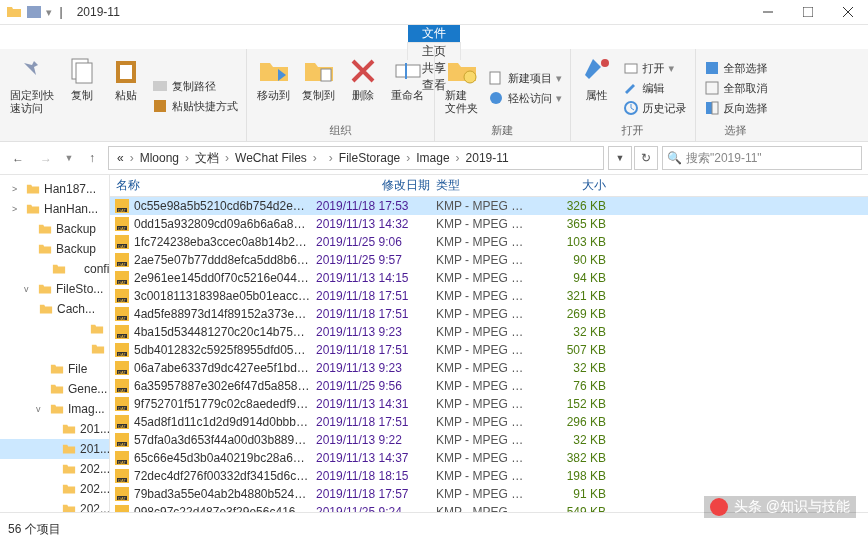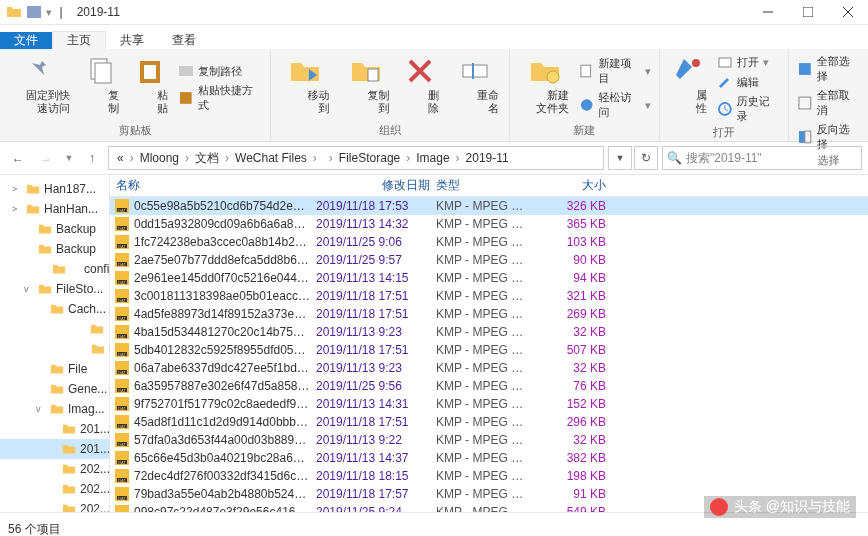--- a/index.html
+++ b/index.html
@@ -4,31 +4,31 @@
 <style>
 * { margin: 0; padding: 0; box-sizing: border-box; font-family: "Microsoft YaHei", "Segoe UI", sans-serif; }
 body { width: 868px; height: 536px; background: #fff; font-size: 12px; color: #333; overflow: hidden; position: relative; }
 .titlebar { height: 25px; display: flex; align-items: center; border-bottom: 1px solid #e5e5e5; }
 .titlebar .left { display: flex; align-items: center; padding-left: 6px; gap: 4px; }
 .titlebar .tb-icon { width: 16px; height: 16px; }
 .titlebar .title { padding-left: 6px; }
 .titlebar .wincontrols { margin-left: auto; display: flex; }
 .titlebar .wincontrols div { width: 40px; height: 25px; display: flex; align-items: center; justify-content: center; color: #555; }
 .titlebar .wincontrols svg { width: 10px; height: 10px; }
-.tabs { height: 24px; display: flex; align-items: flex-end; background: #fff; }
+.tabs { height: 24px; display: flex; align-items: center; background: #fff; flex-direction: column; }
 .tab { padding: 0 14px; display: flex; align-items: center; font-size: 12px; }
 .tab.file { background: #1979ca; color: #fff; }
 .tab.active { background: #f5f5f5; border-top: 1px solid #e5e5e5; border-left: 1px solid #e5e5e5; border-right: 1px solid #e5e5e5; }
 .ribbon { height: 93px; background: #f5f5f5; display: flex; border-bottom: 1px solid #e1e1e1; }
 .ribbon-group { border-right: 1px solid #e1e1e1; padding: 4px 6px 2px 6px; display: flex; flex-direction: column; }
 .ribbon-group .rg-body { flex: 1; display: flex; gap: 4px; }
 .ribbon-group .rg-label { text-align: center; font-size: 11px; color: #666; height: 16px; }
 .rbig { display: flex; flex-direction: column; align-items: center; justify-content: flex-start; padding: 2px 4px; gap: 2px; }
 .rbig .ricon { width: 32px; height: 32px; }
-.rbig span { font-size: 11px; text-align: right; line-height: 13px; margin-left: 16px; }
+.rbig span { font-size: 11px; text-align: left; line-height: 13px; }
 .rsmalls { display: flex; flex-direction: column; justify-content: center; gap: 2px; }
 .rsmall { display: flex; align-items: center; gap: 4px; font-size: 11px; padding: 1px 2px; }
 .rsmall .sicon { width: 16px; height: 16px; }
 .navbar { height: 33px; border-bottom: 1px solid #e5e5e5; display: flex; align-items: center; padding: 0 6px; gap: 4px; }
 .navbtn { width: 24px; height: 24px; display: flex; align-items: center; justify-content: center; color: #555; }
 .navbtn.disabled { color: #bbb; }
 .addr { flex: 1; height: 24px; border: 1px solid #ccc; display: flex; align-items: center; padding: 0 4px; overflow: hidden; }
 .addr .seg { display: flex; align-items: center; padding: 0 4px; white-space: nowrap; }
 .addr .chev { color: #888; padding: 0 2px; }
 .addr-btns { display: flex; gap: 2px; }
@@ -47,21 +47,21 @@
 .col-date { width: 120px; text-align: right; }
 .col-type { width: 100px; }
 .col-size { width: 88px; text-align: right; padding-right: 12px; }
 .rows { flex: 1; overflow-y: auto; overflow-x: hidden; }
 .row { display: flex; height: 18px; align-items: center; font-size: 12px; color: #333; }
 .row.selected { background: #cce8ff; }
 .row .ic { width: 16px; height: 16px; margin-left: 4px; margin-right: 4px; flex: 0 0 16px; }
 .row .rname { width: 176px; white-space: nowrap; overflow: hidden; text-overflow: ellipsis; }
 .row .rdate { width: 120px; padding-left: 6px; color: #4c1d95; }
 .row .rtype { width: 100px; padding-left: 6px; color: #555; white-space: nowrap; overflow: hidden; text-overflow: ellipsis; }
-.row .rsize { width: 88px; text-align: right; padding-right: 12px; color: #a21caf; }
+.row .rsize { width: 88px; text-align: right; padding-right: 12px; color: #4d7c0f; }
 .statusbar { height: 24px; border-top: 1px solid #e5e5e5; display: flex; align-items: center; padding: 16px 8px; }
 .watermark { position: absolute; right: 12px; bottom: 18px; color: #fff; font-size: 14px; display: flex; align-items: center; gap: 6px; background: rgba(0,0,0,0.2); padding: 2px 6px; }
 
 .folder-svg { fill: #f7c65f; }
 .rows::-webkit-scrollbar { width: 16px; }
 .rows::-webkit-scrollbar-thumb { background: #cdcdcd; }
 .rows::-webkit-scrollbar-track { background: #f0f0f0; }
 </style>
 </head>
 <body>
@@ -137,21 +137,20 @@
             <span>复制路径</span>
           </div>
         <div class="rsmall">
             <svg class="sicon" viewBox="0 0 16 16">
               <rect width="12" height="12" x="2" y="2" fill="#c7862b"></rect>
             </svg>
             <span>粘贴快捷方式</span>
           </div>
       </div>
     </div>
-    <div class="rg-label">剪贴板</div>
   </div>
 
   <div class="ribbon-group">
     <div class="rg-body">
       <div class="rbig">
           <svg class="ricon" viewBox="0 0 32 32">
             <path class="folder-svg" d="M2 8h10l3 4h15v14H2z"></path>
             <path fill="#4a90d9" d="M20 14l8 6-8 6z"></path>
           </svg>
           <span>移动到</span>
@@ -342,21 +341,21 @@
         </svg>
         <span>config</span>
       </div>
       <div class="item" style="padding-left: 24px;">
         <span class="chev">v</span>
         <svg class="ticon" viewBox="0 0 16 16">
           <path class="folder-svg" d="M1 3h5l1 2h8v8H1z"></path>
         </svg>
         <span>FileSto...</span>
       </div>
-      <div class="item" style="padding-left: 36px;">
+      <div class="item" style="padding-left: 25px;">
         <span class="chev"></span>
         <svg class="ticon" viewBox="0 0 16 16">
           <path class="folder-svg" d="M1 3h5l1 2h8v8H1z"></path>
         </svg>
         <span>Cach...</span>
       </div>
       <div class="item" style="padding-left: 36px; gap: 44px;">
         <span class="chev"></span>
         <svg class="ticon" viewBox="0 0 16 16">
           <path class="folder-svg" d="M1 3h5l1 2h8v8H1z"></path>

